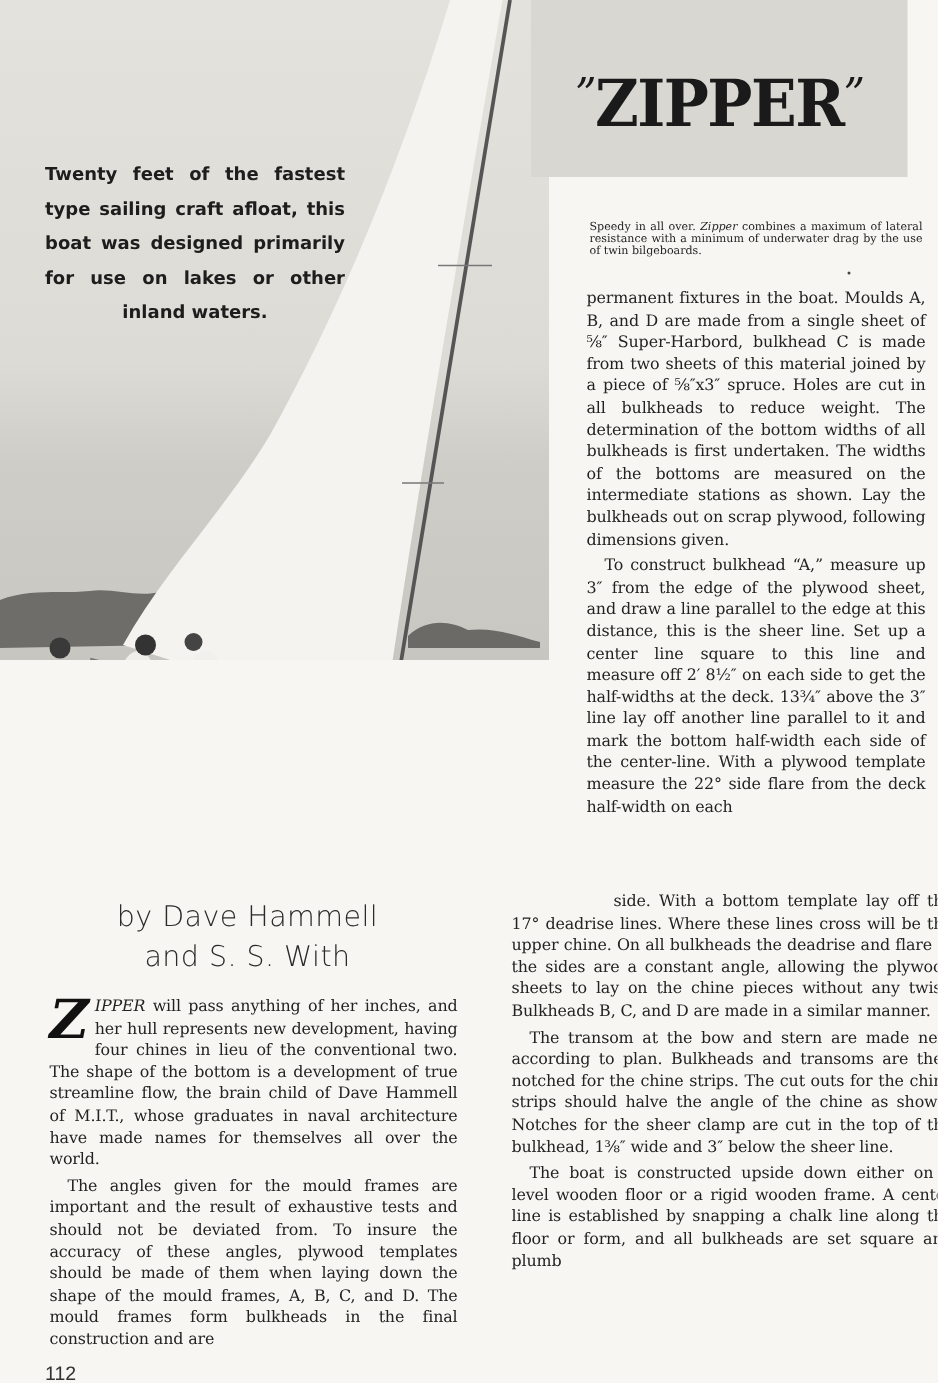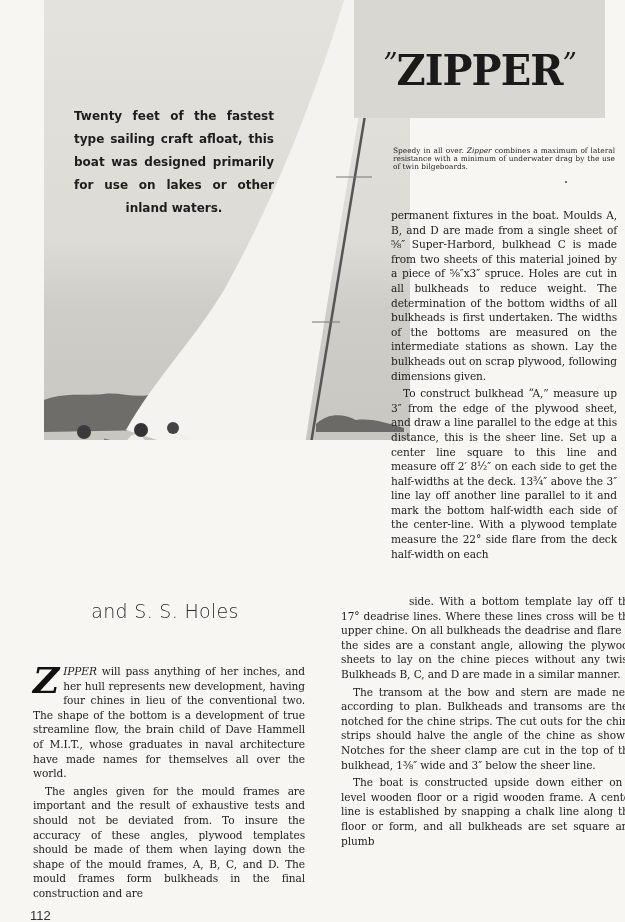--- a/index.html
+++ b/index.html
@@ -7,21 +7,20 @@
     width: 625px; height: 922px; position: relative; overflow: hidden;
     background: #f7f6f2;
     font-family: "DejaVu Serif", serif;
     color: #222;
   }
   
   .photo {
     position: absolute; left: 0; top: 0; width: 366px; height: 440px;
     background: linear-gradient(180deg, #e3e2dd 0%, #dcdbd6 55%, #cfcdc8 70%, #c9c7c2 100%);
     overflow: hidden;
-    margin-left: 44px;
   }
   .photo svg { position: absolute; left: 0; top: 0; }
   .pull-quote {
     position: absolute; left: 30px; top: 105px; width: 200px;
     font-family: "DejaVu Sans", sans-serif; font-weight: bold;
     font-size: 12px; line-height: 23px; color: #1d1d1d;
     text-align: justify; text-align-last: center;
   }
   
   .title-banner {
@@ -46,21 +45,21 @@
   .dot { position: absolute; left: 565px; top: 181px; width: 2px; height: 2px; background: #444; border-radius: 50%; }
   
   .col {
     position: absolute; font-family: "DejaVu Serif", serif;
     font-size: 10.6px; line-height: 14.6px; color: #222;
     text-align: justify; letter-spacing: -0.1px;
   }
   .col p { margin: 0; }
   .col p.indent { text-indent: 12px; }
   .col p + p { margin-top: 3px; }
-  .col-right-top { left: 391px; top: 208px; width: 226px; }
+  .col-right-top { left: 391px; top: 192px; width: 226px; }
   .col-right-bottom { left: 341px; top: 594px; width: 294px; }
   .col-left { left: 33px; top: 664px; width: 272px; }
   .byline {
     position: absolute; left: 40px; top: 598px; width: 250px;
     text-align: center; font-family: "DejaVu Sans", sans-serif;
     font-weight: 300; font-size: 19px; line-height: 27px; color: #2a2a2a;
     letter-spacing: 0.3px;
   }
   .dropcap {
     float: left; font-family: "DejaVu Serif", serif; font-weight: bold; font-style: italic;
@@ -117,21 +116,22 @@
   <span>Speedy in all over. </span><i>Zipper</i><span> combines a maximum of lateral resistance with a minimum of underwater drag by the use of twin bilgeboards.</span>
 </div>
 <div class="dot"></div>
 
 <div class="col col-right-top">
   <p>permanent fixtures in the boat. Moulds A, B, and D are made from a single sheet of ⅝″ Super-Harbord, bulkhead C is made from two sheets of this material joined by a piece of ⅝″x3″ spruce. Holes are cut in all bulkheads to reduce weight. The determination of the bottom widths of all bulkheads is first undertaken. The widths of the bottoms are measured on the intermediate stations as shown. Lay the bulkheads out on scrap plywood, following dimensions given.</p>
   <p class="indent">To construct bulkhead “A,” measure up 3″ from the edge of the plywood sheet, and draw a line parallel to the edge at this distance, this is the sheer line. Set up a center line square to this line and measure off 2′ 8½″ on each side to get the half-widths at the deck. 13¾″ above the 3″ line lay off another line parallel to it and mark the bottom half-width each side of the center-line. With a plywood template measure the 22° side flare from the deck half-width on each</p>
 </div>
 
 <div class="byline">
-  <div>and S. S. Holes</div>
+  <div>by Dave Hammell</div>
+  <div>and S. S. With</div>
 </div>
 
 <div class="col col-right-bottom">
   <p style="text-indent:68px">side. With a bottom template lay off the 17° deadrise lines. Where these lines cross will be the upper chine. On all bulkheads the deadrise and flare of the sides are a constant angle, allowing the plywood sheets to lay on the chine pieces without any twist. Bulkheads B, C, and D are made in a similar manner.</p>
   <p class="indent">The transom at the bow and stern are made next according to plan. Bulkheads and transoms are then notched for the chine strips. The cut outs for the chine strips should halve the angle of the chine as shown. Notches for the sheer clamp are cut in the top of the bulkhead, 1⅜″ wide and 3″ below the sheer line.</p>
   <p class="indent">The boat is constructed upside down either on a level wooden floor or a rigid wooden frame. A center line is established by snapping a chalk line along the floor or form, and all bulkheads are set square and plumb</p>
 </div>
 
 <div class="col col-left">
   <p><span class="dropcap">Z</span><span class="lead-word">IPPER</span><span> will pass anything of her inches, and her hull represents new development, having four chines in lieu of the conventional two. The shape of the bottom is a development of true streamline flow, the brain child of Dave Hammell of M.I.T., whose graduates in naval architecture have made names for themselves all over the world.</span></p>

